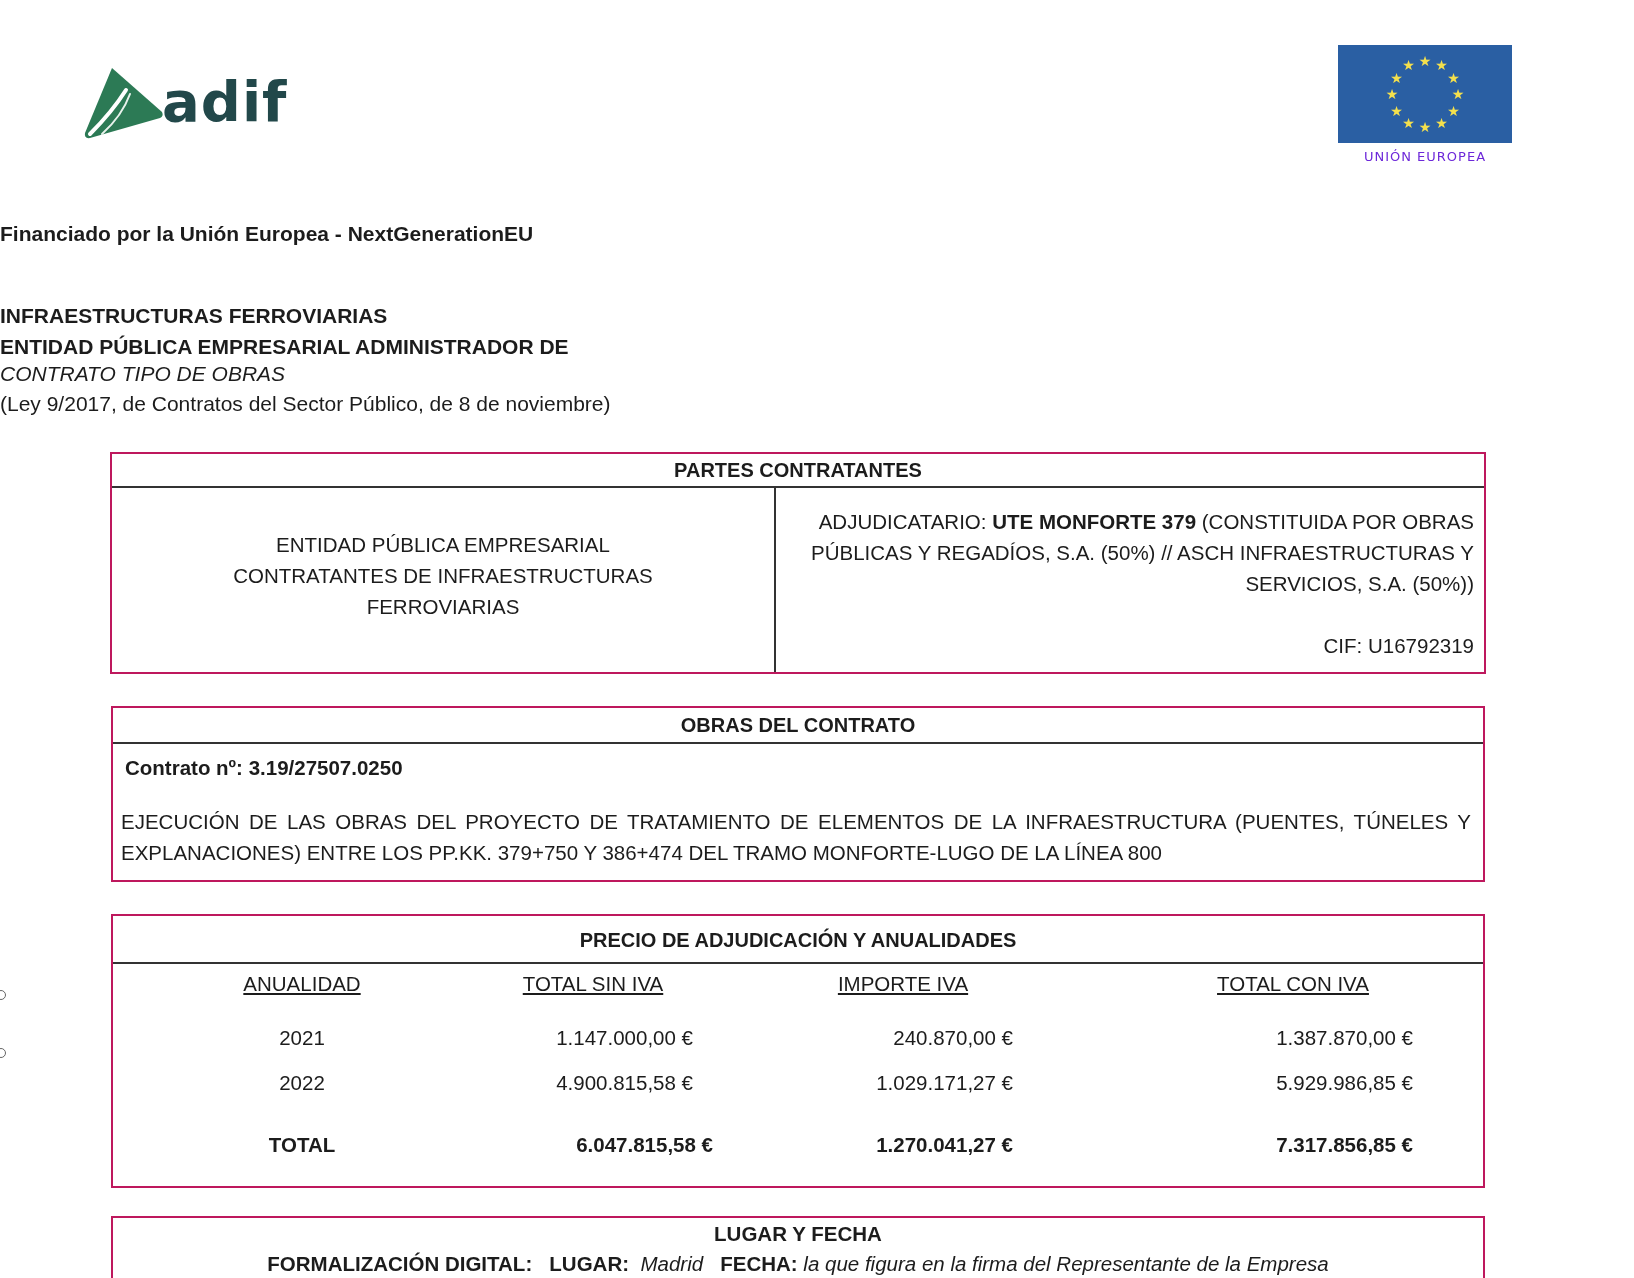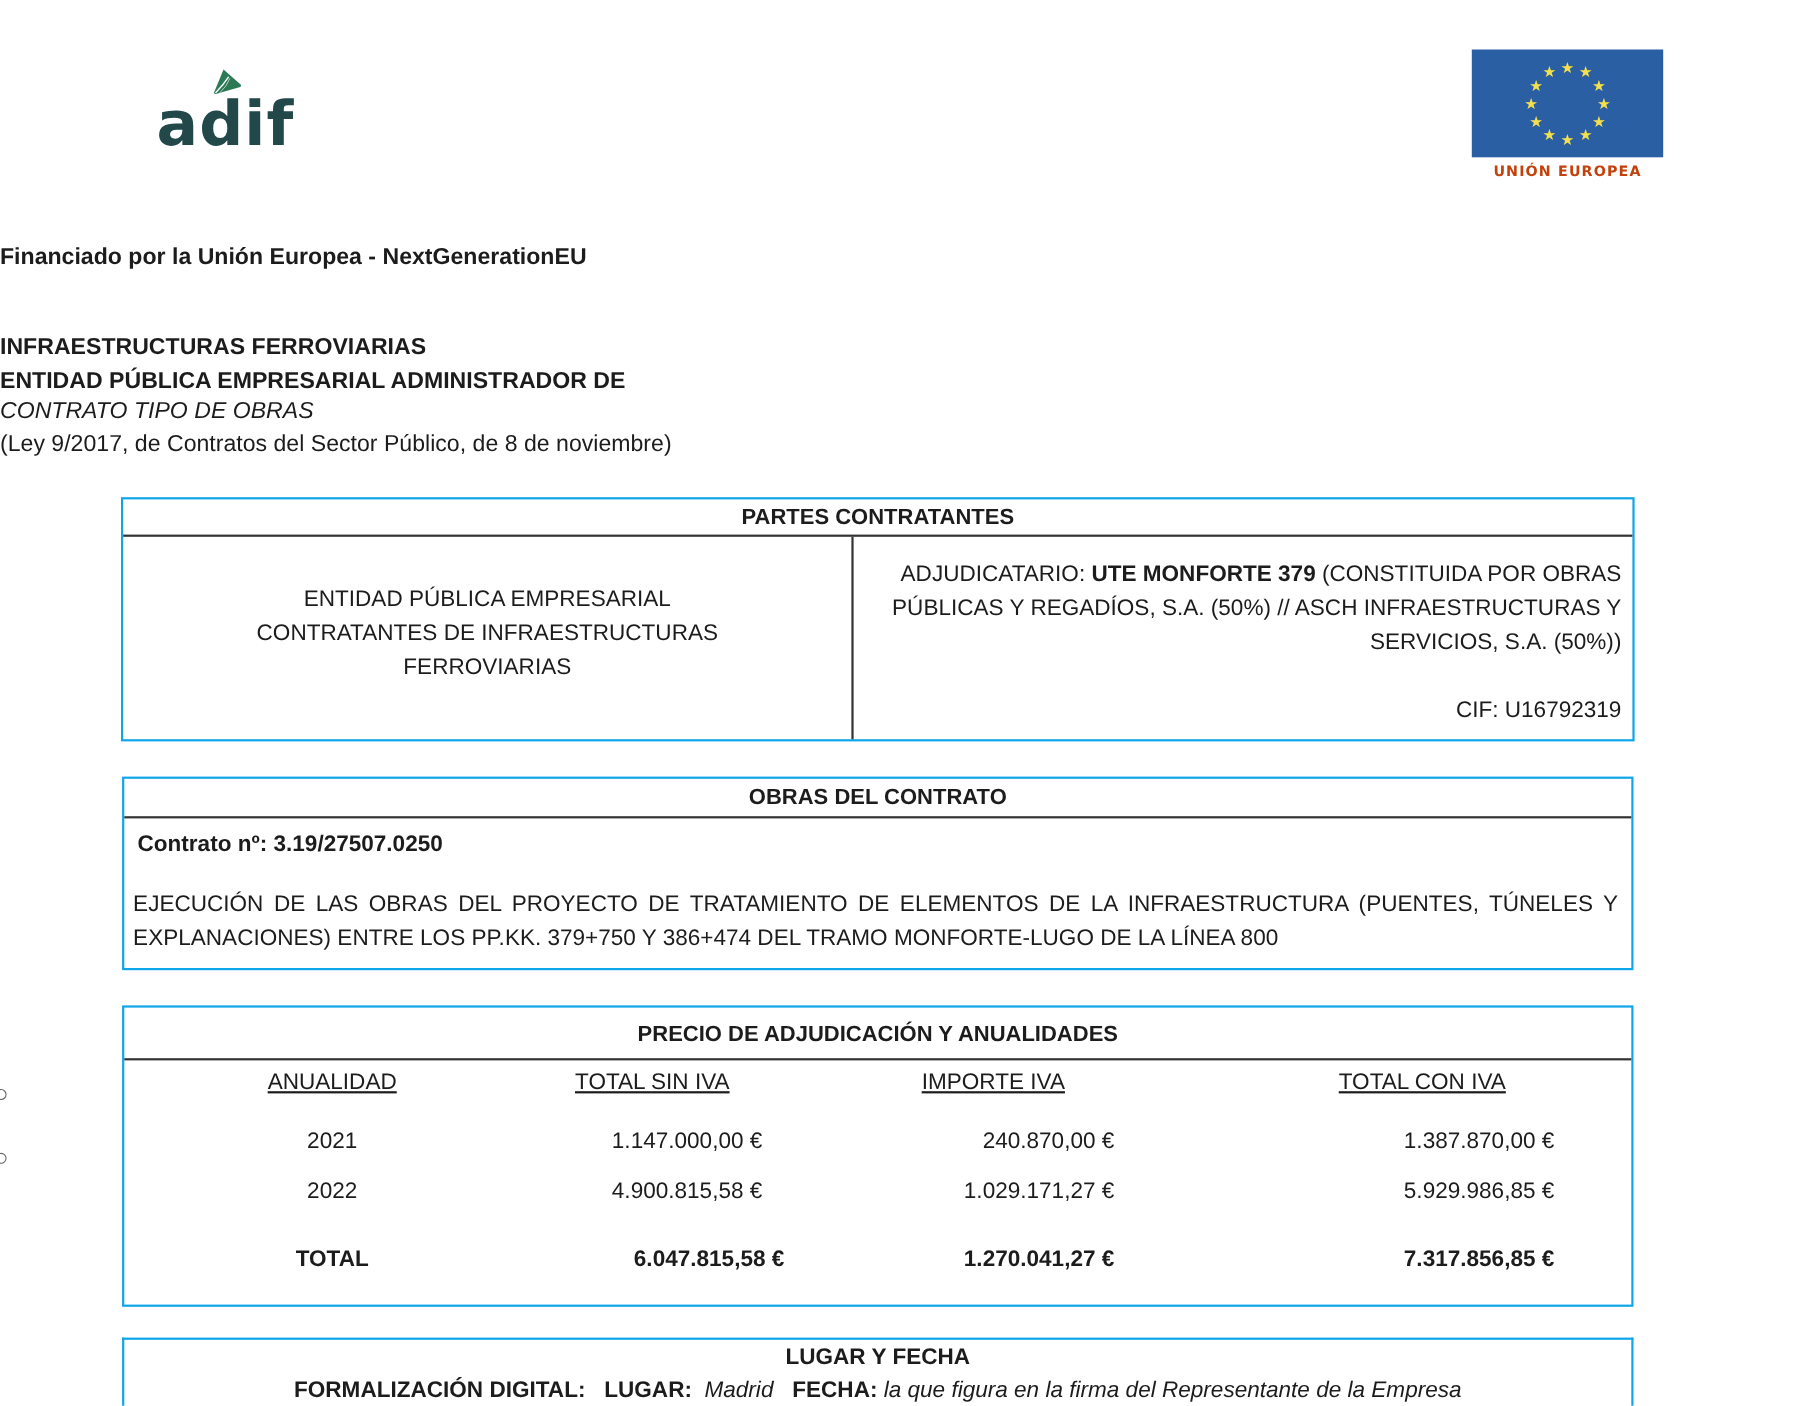--- a/index.html
+++ b/index.html
@@ -4,38 +4,38 @@
 <style>
   html, body { margin:0; padding:0; }
   body {
     width:1634px; height:1278px; overflow:hidden; position:relative;
     background:#ffffff; color:#1c1c1c;
     font-family:"Liberation Sans", "DejaVu Sans", sans-serif;
   }
   .abs { position:absolute; }
 
   
-  #adif-logo { left:82px; top:62px; width:250px; height:80px; display:flex; align-items:center;flex-direction:column; }
+  #adif-logo { left:82px; top:62px; width:250px; height:80px; display:flex; align-items:center; }
   #adif-logo svg { width:84px; height:76px; }
   #adif-word { font-family:"DejaVu Sans", sans-serif; font-weight:bold; font-size:56px; color:#22484a; letter-spacing:1px; margin-left:-4px; line-height:1; }
 
   #eu-logo { left:1338px; top:45px; width:174px; }
   #eu-flag { width:174px; height:98px; background:#2a5fa3; position:relative; }
   #eu-flag svg { position:absolute; left:0; top:0; }
-  #eu-caption { font-family:"DejaVu Sans", sans-serif; font-weight:bold; font-size:13px; color:#c2410c; text-align:center; margin-top:6px; letter-spacing:1px; }
+  #eu-caption { font-family:"DejaVu Sans", sans-serif; font-weight:normal; font-size:13px; color:#6d28d9; text-align:center; margin-top:6px; letter-spacing:1px; }
 
   
   .center { left:0; width:1634px; text-align:left; }
   #funding { top:222px; font-weight:bold; font-size:21px; }
   #entity-title { top:300px; font-weight:bold; font-size:21px; line-height:31px; }
   #contract-type { top:362px; font-style:italic; font-size:21px; }
   #law { top:392px; font-size:21px; }
 
   
-  .box { border:2px solid #0ea5e9; box-sizing:border-box; }
+  .box { border:2px solid #be185d; box-sizing:border-box; }
   .box-head { text-align:center; font-weight:bold; font-size:20px; border-bottom:2px solid #333; box-sizing:border-box; }
 
   #partes { left:110px; top:452px; width:1376px; height:222px; }
   #partes .box-head { height:34px; line-height:32px; }
   #partes-body { display:flex; height:184px; }
   #partes-left { width:664px; border-right:2px solid #333; box-sizing:border-box; display:flex; align-items:center; justify-content:center; text-align:center; font-size:20.5px; line-height:31px; padding-bottom:10px; }
   #partes-right { flex:1; padding:18px 10px 0 24px; font-size:20.5px; line-height:31px; box-sizing:border-box;text-align:right; }
   #cif { margin-top:31px; }
 
   #objeto { left:111px; top:706px; width:1374px; height:176px; }

